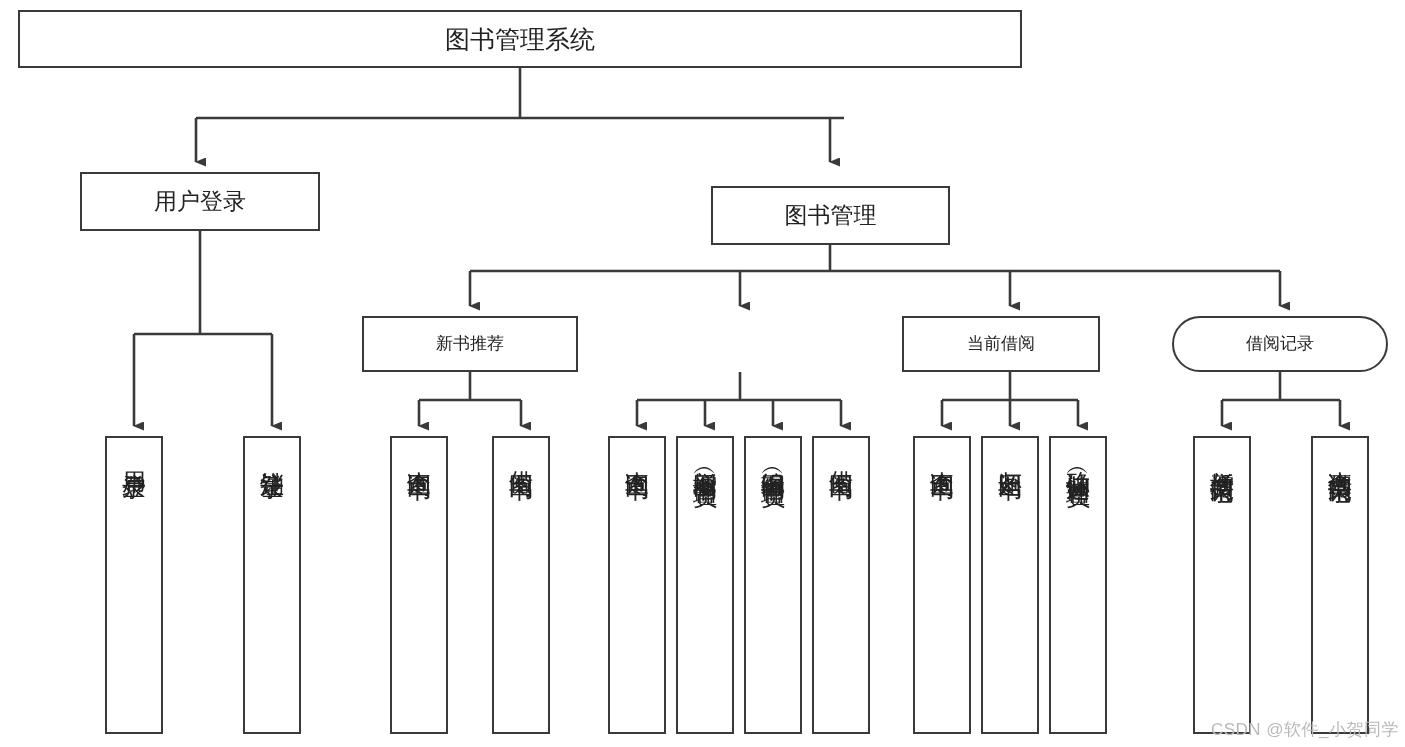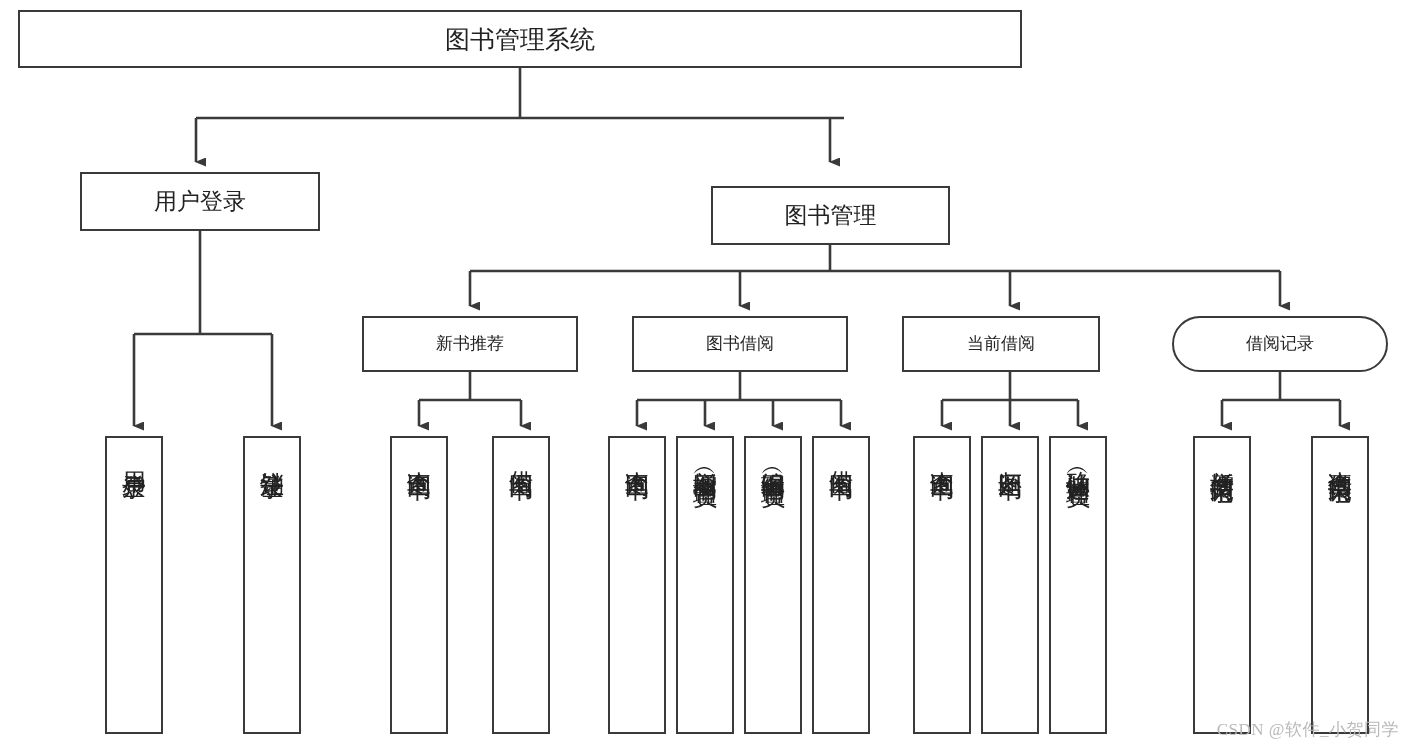--- a/index.html
+++ b/index.html
@@ -62,21 +62,20 @@
     max-height: 278px;
   }
   .watermark {
     position: absolute;
     right: 6px;
     bottom: 6px;
     font-size: 17px;
     color: #b9b9b9;
     letter-spacing: 0.5px;
     user-select: none;
-    font-family: Liberation Serif, serif;
   }
 </style>
 </head>
 <body>
 
 <div id="diagram-root">
 
   <svg class="edges" viewBox="0 0 1405 747" xmlns="http://www.w3.org/2000/svg">
     <defs>
       <marker id="arrowhead" markerWidth="10" markerHeight="11" refX="4.5" refY="10" orient="auto" markerUnits="userSpaceOnUse">
@@ -134,23 +133,20 @@
   <div class="node node-l1" style="left:80px; top:172px; width:240px; height:59px;">
     <span class="label">用户登录</span>
   </div>
   <div class="node node-l1" style="left:711px; top:172px; width:239px; height:59px;margin-top:14px;">
     <span class="label">图书管理</span>
   </div>
 
   <div class="node node-l2" style="left:362px; top:316px; width:216px; height:56px;">
     <span class="label">新书推荐</span>
   </div>
-  <div class="node node-l2" style="left:632px; top:316px; width:216px; height:56px;">
-    <span class="label">图书借阅</span>
-  </div>
   <div class="node node-l2" style="left:902px; top:316px; width:198px; height:56px;">
     <span class="label">当前借阅</span>
   </div>
   <div class="node node-l2" style="left:1172px; top:316px; width:216px; height:56px;border-radius:28px;">
     <span class="label">借阅记录</span>
   </div>
 
   <div class="node node-leaf" style="left:105px; top:436px; width:58px; height:298px;">
     <span class="label">用户登录</span>
   </div>

